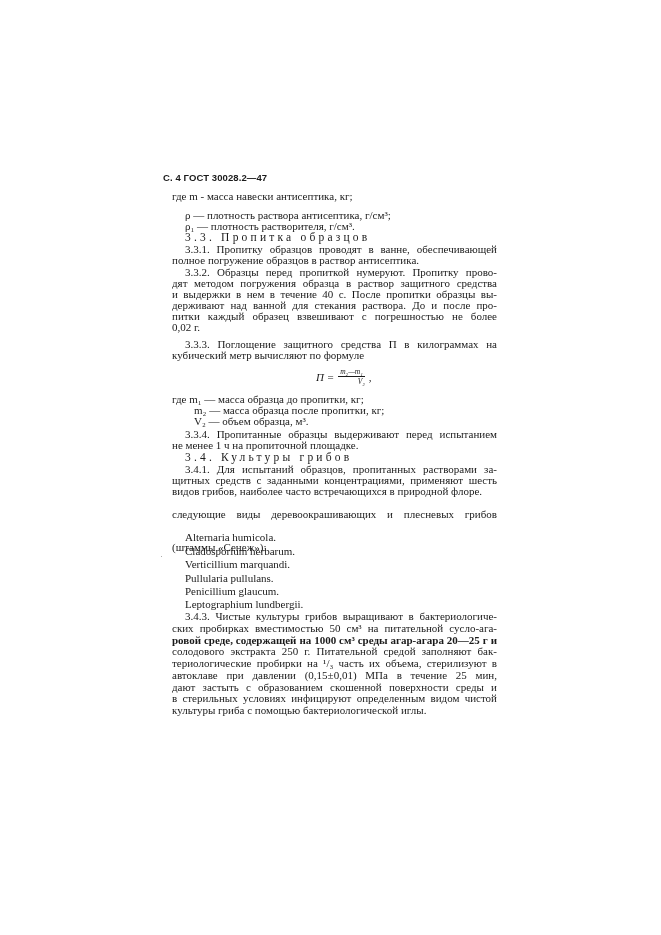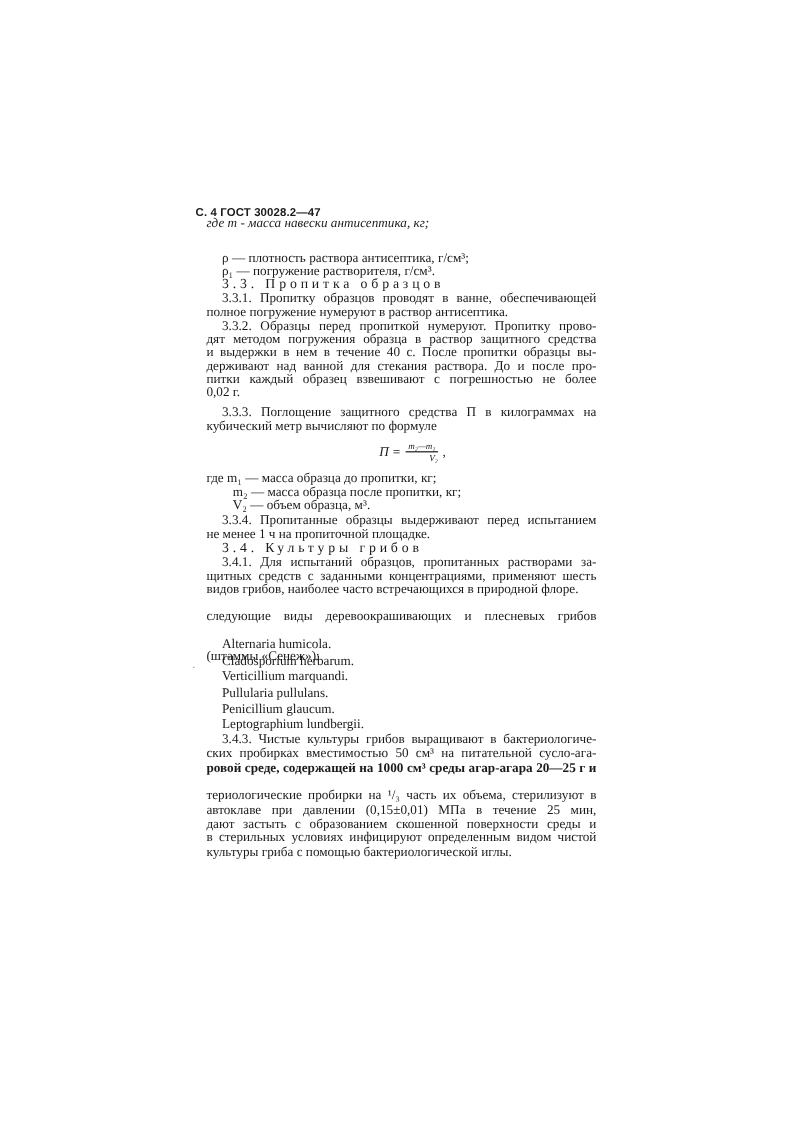--- a/index.html
+++ b/index.html
@@ -28,28 +28,28 @@
     .frac .num { border-bottom:1px solid #1a1a1a; padding:0 2px; line-height:9px; }
     .frac .den { line-height:9px; }
     .dot { position:absolute; left:160px; top:551px; font-size:9px; color:#888; }
   </style>
 </head>
 <body>
 
 <div class="page">
   <div class="header">С. 4 ГОСТ 30028.2—47</div>
 
-  <div class="line" style="left:172px;top:180px;font-style:italic;">где m  - масса навески антисептика, кг;</div>
+  <div class="line" style="left:172px;top:190px;">где m  - масса навески антисептика, кг;</div>
   <div class="line ind1" style="top:209px;">ρ — плотность раствора антисептика, г/см³;</div>
-  <div class="line ind1" style="top:220px;">ρ₁ — погружение растворителя, г/см³.</div>
+  <div class="line ind1" style="top:220px;">ρ₁ — плотность растворителя, г/см³.</div>
 
   <div class="line ind1 spaced" style="top:231px;font-size:11.5px;">3.3. Пропитка образцов</div>
 
   <div class="line just" style="left:185px;width:312px;top:243px;">3.3.1. Пропитку образцов проводят в ванне, обеспечивающей</div>
-  <div class="line" style="left:172px;top:254px;">полное погружение нумеруют в раствор антисептика.</div>
+  <div class="line" style="left:172px;top:254px;">полное погружение образцов в раствор антисептика.</div>
 
   <div class="line just" style="left:185px;width:312px;top:266px;">3.3.2. Образцы перед пропиткой нумеруют. Пропитку прово-</div>
   <div class="line just" style="top:277px;">дят методом погружения образца в раствор защитного средства</div>
   <div class="line just" style="top:288px;">и выдержки в нем в течение 40 с. После пропитки образцы вы-</div>
   <div class="line just" style="top:299px;">держивают над ванной для стекания раствора. До и после про-</div>
   <div class="line just" style="top:310px;">питки каждый образец взвешивают с погрешностью не более</div>
   <div class="line" style="left:172px;top:321px;">0,02 г.</div>
 
   <div class="line just" style="left:185px;width:312px;top:338px;">3.3.3. Поглощение защитного средства П в килограммах на</div>
   <div class="line" style="left:172px;top:349px;">кубический метр вычисляют по формуле</div>
@@ -83,18 +83,19 @@
   <span class="dot">·</span>
   <div class="line latin" style="top:545px;">Cladosporium herbarum.</div>
   <div class="line latin" style="top:558px;">Verticillium marquandi.</div>
   <div class="line latin" style="top:572px;">Pullularia pullulans.</div>
   <div class="line latin" style="top:585px;">Penicillium glaucum.</div>
   <div class="line latin" style="top:598px;">Leptographium lundbergii.</div>
 
   <div class="line just" style="left:185px;width:312px;top:610px;">3.4.3. Чистые культуры грибов выращивают в бактериологиче-</div>
   <div class="line just" style="top:622px;">ских пробирках вместимостью 50 см³ на питательной сусло-ага-</div>
   <div class="line just" style="top:634px;font-weight:bold;">ровой среде, содержащей на 1000 см³ среды агар-агара 20—25 г и</div>
+  <div class="line just" style="top:645px;">солодового экстракта 250 г. Питательной средой заполняют бак-</div>
   <div class="line just" style="top:657px;">териологические пробирки на ¹/₃ часть их объема, стерилизуют в</div>
   <div class="line just" style="top:669px;">автоклаве при давлении (0,15±0,01) МПа в течение 25 мин,</div>
   <div class="line just" style="top:681px;">дают застыть с образованием скошенной поверхности среды и</div>
   <div class="line just" style="top:692px;">в стерильных условиях инфицируют определенным видом чистой</div>
   <div class="line" style="left:172px;top:704px;">культуры гриба с помощью бактериологической иглы.</div>
 </div>
 
 </body></html>

